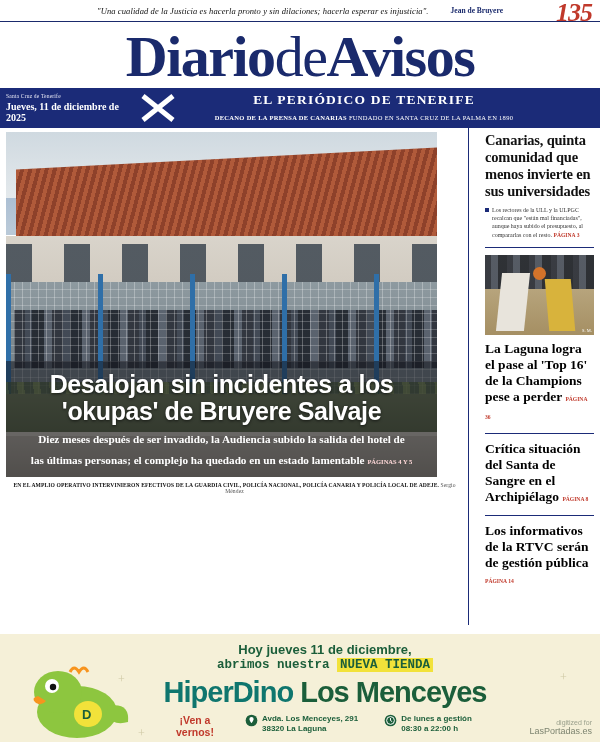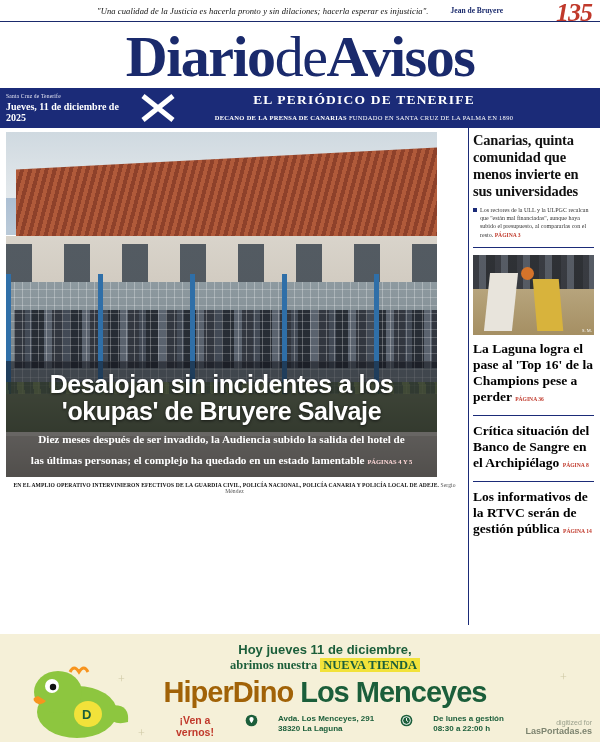--- a/index.html
+++ b/index.html
@@ -67,21 +67,21 @@
   }
   .bb-right .issue { font-size: 5.5px; color: #e8e8f5; }
   .bb-right .price { font-size: 7.5px; font-weight: bold; margin-top: 3px; }
   .flag-badge {
     position: absolute; left: 140px; top: 4px; width: 36px; height: 32px;
   }
 
   
   .content { display: flex; width: 600px; height: 497px; }
   .col-main { width: 468px; padding: 4px 5px 0 6px; }
-  .col-side { width: 132px; padding: 4px 6px 0 4px; border-left: 1px solid #1b2b78; }
+  .col-side { width: 132px; padding: 4px 6px 0 16px; border-left: 1px solid #1b2b78; }
 
   
   .photo-wrap { position: relative; width: 431px; height: 345px; overflow: hidden; padding-left: 35px; }
   .photo {
     position: absolute; inset: 0;
     background:
       linear-gradient(#8fa9c8 0%, #b9c9d8 28%, #b9c9d8 30%, rgba(0,0,0,0) 30%),
       linear-gradient(#00000000 0%, #00000000 100%);
   }
   .sky { position:absolute; left:0; top:0; width:100%; height:66px;
@@ -174,50 +174,50 @@
     background: #f5f0d8; border-top: 2px solid #fff;
   }
   .ad-inner { position: relative; width: 100%; height: 100%; }
   .ad-line1 {
     position: absolute; left: 160px; top: 8px; width: 330px; text-align: center;
     font-family: "Liberation Sans", sans-serif;
     font-size: 13px; font-weight: bold; color: #1b5e3a;
   }
   .ad-line2 {
     position: absolute; left: 160px; top: 24px; width: 330px; text-align: center;
-    font-family: Liberation Serif, serif;
+    font-family: Liberation Mono, monospace;
     font-size: 12.5px; font-weight: bold; color: #1b5e3a;
   }
   .hl { background: #f2e23a; padding: 0 3px; color: #1b5e3a; }
   .ad-brand {
     position: absolute; left: 140px; top: 42px; width: 370px; text-align: center;
     font-family: "Liberation Sans", sans-serif;
     font-size: 29px; font-weight: bold; color: #1b5e3a; letter-spacing: -1px;
   }
-  .ad-brand .red { color: #a16207; }
+  .ad-brand .red { color: #0f766e; }
   .ad-cta {
     position: absolute; left: 150px; top: 80px; width: 90px; text-align: center;
     font-family: "Liberation Sans", sans-serif;
     font-size: 10.5px; font-weight: bold; color: #c0392b; line-height: 12px;
   }
   .ad-info {
     position: absolute; left: 245px; top: 80px;
     display: flex; gap: 26px; align-items: flex-start;
   }
-  .ad-info .blk { display: flex; gap: 20px; align-items: flex-start; }
+  .ad-info .blk { display: flex; gap: 4px; align-items: flex-start; }
   .ad-info .txt { font-family: "Liberation Sans", sans-serif; font-size: 8px; line-height: 10px; color: #1b5e3a; font-weight: bold;}
   .pin, .clock { width: 13px; height: 13px; flex: 0 0 13px; }
   .mascot {
     position: absolute; left: 22px; top: 28px; width: 110px; height: 78px;
   }
   .ad-watermark {
     position: absolute; right: 8px; bottom: 6px; text-align: right;
     font-family: "Liberation Sans", sans-serif; font-size: 7px; color: #9aa08c;
   }
-  .ad-watermark .b { font-size: 9px; font-weight: bold; color: #7d8470; }
+  .ad-watermark .b { font-size: 9px; font-weight: normal; color: #7d8470; }
   .ad-plus { position:absolute; font-size: 12px; color:#cfc9a6; }
 </style>
 </head>
 <body>
 
 <div class="page">
 
   <div class="quotebar">
     <span class="quote-text">"Una cualidad de la Justicia es hacerla pronto y sin dilaciones; hacerla esperar es injusticia".</span>
     <span class="quote-author">Jean de Bruyere</span>
@@ -306,21 +306,21 @@
         <div class="side-head2">
           <span>La Laguna logra el pase al 'Top 16' de la Champions pese a perder</span>
           <span class="pagref">PÁGINA 36</span>
         </div>
       </div>
 
       <div class="side-rule"></div>
 
       <div>
         <div class="side-head2">
-          <span>Crítica situación del Banco de Sangre en el Archipiélago</span>
+          <span>Crítica situación del Santa de Sangre en el Archipiélago</span>
           <span class="pagref">PÁGINA 8</span>
         </div>
       </div>
 
       <div class="side-rule"></div>
 
       <div>
         <div class="side-head2">
           <span>Los informativos de la RTVC serán de gestión pública</span>
           <span class="pagref">PÁGINA 14</span>

